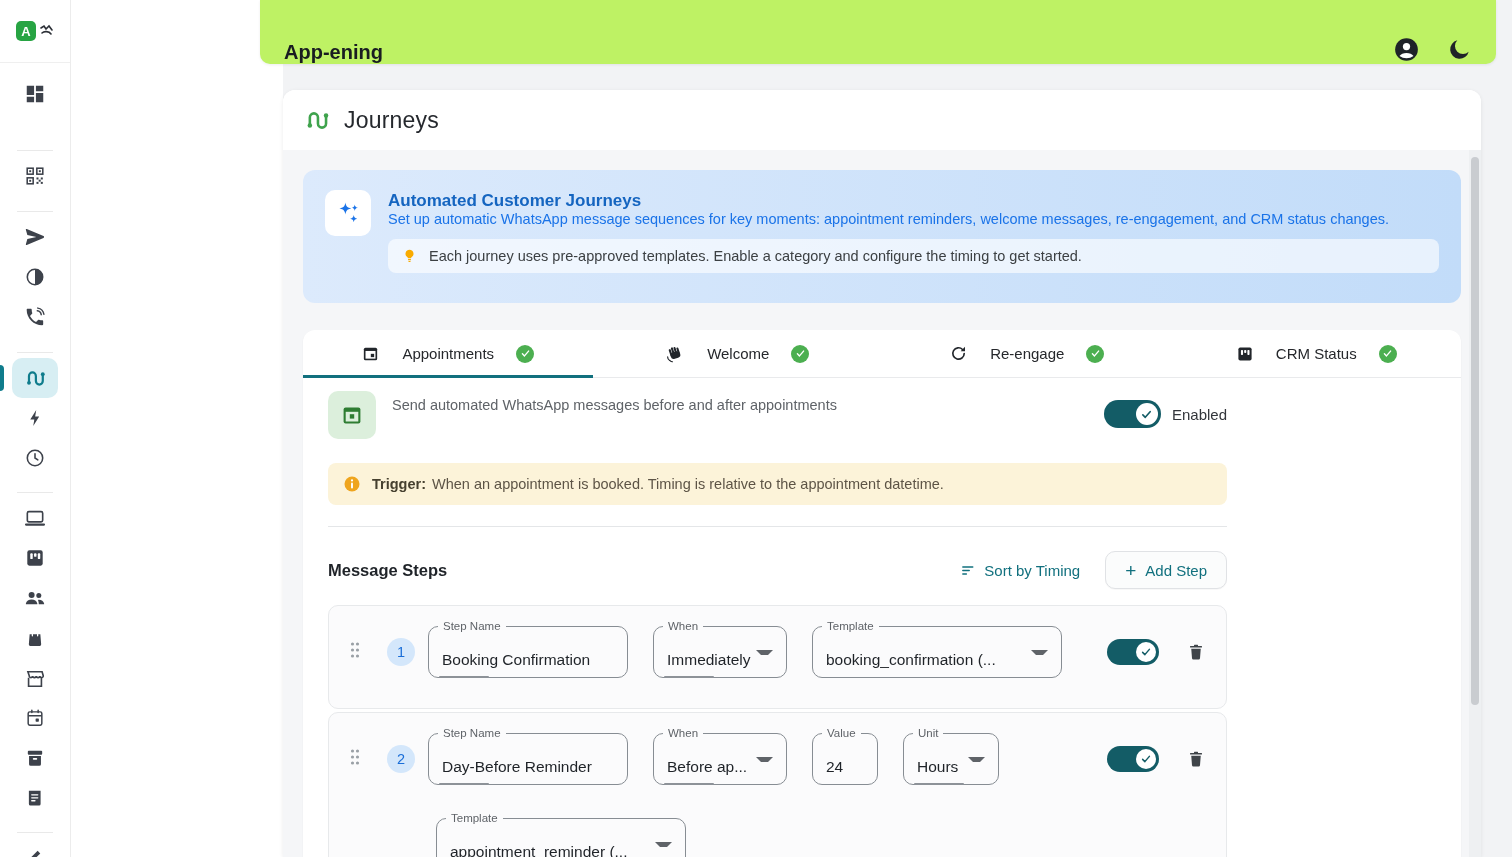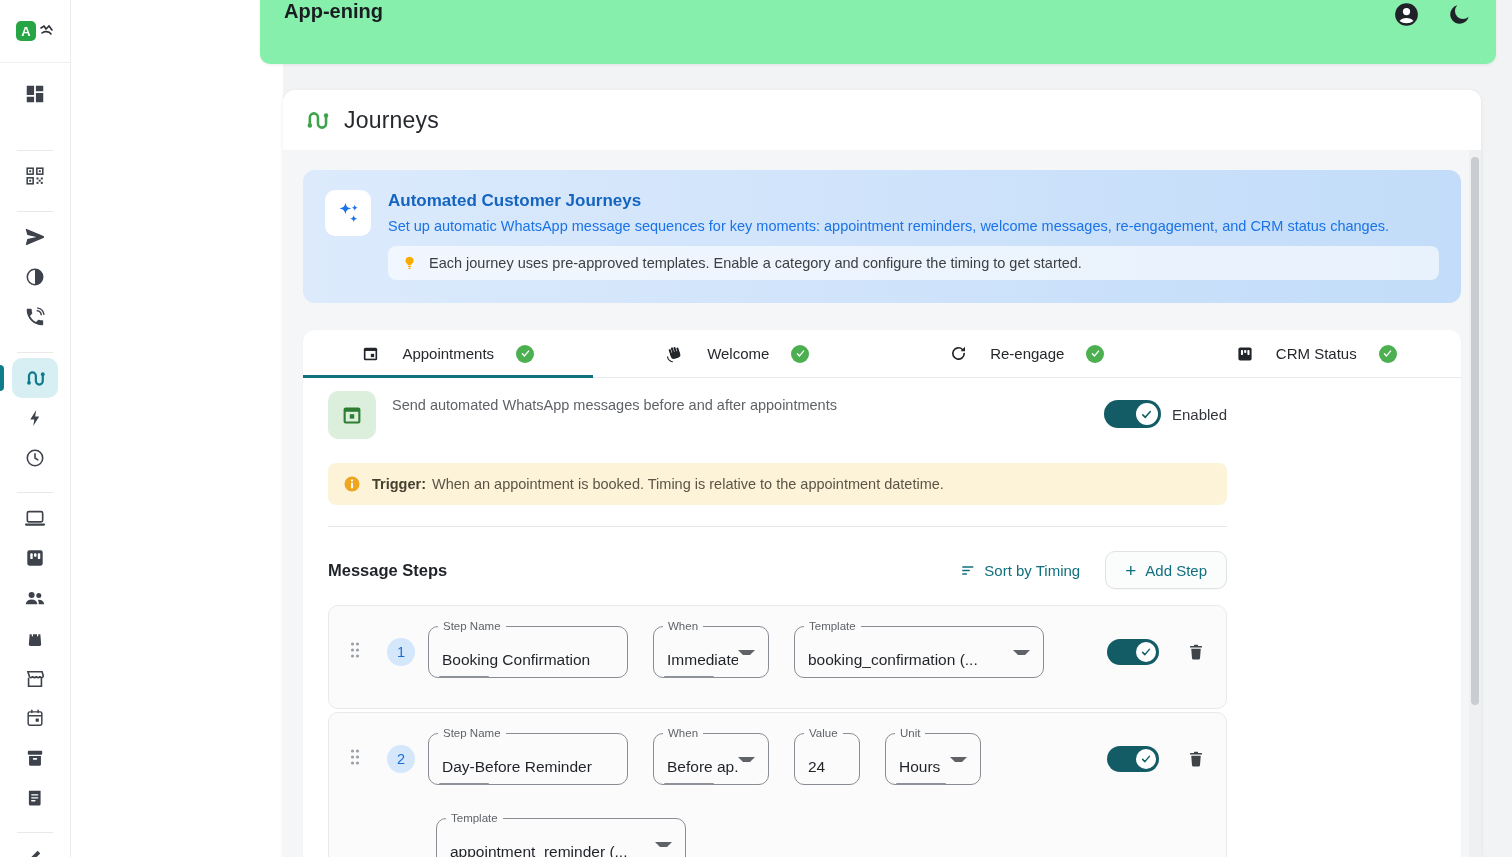--- a/index.html
+++ b/index.html
@@ -14,41 +14,41 @@
   .ri svg { display:block; }
   .ri-active { width:46px; height:40px; background:#d7eef3; border-radius:10px; }
   .rdiv { position:absolute; left:17px; right:17px; height:1px; background:#e9e9e9; }
   .active-notch { position:absolute; left:0; top:365px; width:4px; height:26px; background:#0f7c8c; border-radius:0 4px 4px 0; }
 
   
   .drawer { position:absolute; left:72px; top:0; width:211px; height:857px; background:#fff; z-index:1; }
   .main-bg { position:absolute; left:283px; top:0; right:0; bottom:0; background:#f2f3f5; z-index:0; }
 
   
-  .appbar { position:absolute; left:260px; top:0; width:1236px; height:64px; background:#86efac; border-radius:0 0 10px 10px; box-shadow:0 1px 3px rgba(0,0,0,.07); z-index:5; display:flex; align-items:flex-start; padding:0 24px; }
+  .appbar { position:absolute; left:260px; top:0; width:1236px; height:64px; background:#bef264; border-radius:0 0 10px 10px; box-shadow:0 1px 3px rgba(0,0,0,.07); z-index:5; display:flex; align-items:flex-end; padding:0 24px; }
   .appbar-title { font-size:20px; font-weight:700; color:#191c21; }
   .appbar-icons { margin-left:auto; display:flex; align-items:center; gap:26px; }
   .appbar-icons svg { display:block; cursor:pointer; }
 
   
   .jcard { position:absolute; left:283px; top:90px; width:1198px; height:767px; background:#fff; border-radius:12px 12px 0 0; box-shadow:0 1px 4px rgba(0,0,0,.08); overflow:hidden; z-index:4; }
   .jcard-head { height:60px; display:flex; align-items:center; gap:13px; padding:0 21px; background:#fff; }
   .jcard-title { font-size:23px; font-weight:500; color:#25282d; letter-spacing:.2px; }
   .jbody { position:absolute; top:60px; left:0; right:0; bottom:0; background:#f5f6f8; padding:20px; }
 
   
   .strack { position:absolute; top:60px; right:0; bottom:0; width:12px; background:#eef0f2; }
   .sthumb { position:absolute; top:67px; right:2px; width:8px; height:548px; background:#c9ccd0; border-radius:4px; }
 
   
   .banner { height:133px; border-radius:12px; background:linear-gradient(90deg,#dceafc 0%,#c2dcf9 100%); display:flex; padding:20px 22px; }
   .sparkle-box { width:46px; height:46px; background:#fff; border-radius:10px; display:flex; align-items:center; justify-content:center; flex:none; }
   .banner-texts { margin-left:17px; flex:1; min-width:0; }
   .banner-title { font-size:17px; font-weight:700; color:#1565c0; margin-top:1px; }
-  .banner-sub { font-size:14.5px; color:#1a73e8; margin-top:7px; white-space:nowrap; overflow:hidden; }
+  .banner-sub { font-size:14.5px; color:#1a73e8; white-space:nowrap; overflow:hidden; }
   .tip { margin-top:12px; background:rgba(255,255,255,.62); border-radius:8px; height:34px; display:flex; align-items:center; gap:11px; padding:0 13px; font-size:14.5px; color:#3c4043; }
 
   
   .ccard { margin-top:27px; background:#fff; border-radius:12px 12px 0 0; box-shadow:0 1px 2px rgba(0,0,0,.05); min-height:560px; }
   .tabs { display:flex; height:48px; border-bottom:1px solid #e9eaec; }
   .tab { flex:1; display:flex; align-items:center; justify-content:center; gap:22px; font-size:15px; color:#26282c; position:relative; cursor:pointer; }
   .tab.active::after { content:""; position:absolute; left:0; right:0; bottom:-1px; height:3px; background:#11707e; }
   .badge { width:18px; height:18px; border-radius:50%; background:#4caf50; display:flex; align-items:center; justify-content:center; flex:none; }
 
   .tcontent { padding:13px 25px 0; }
@@ -86,21 +86,21 @@
   .step-box + .step-box { margin-top:3px; }
   .step-row { display:flex; align-items:center; }
   .drag { color:#9aa0a6; cursor:grab; flex:none; }
   .step-num { width:28px; height:28px; border-radius:50%; background:#d4e7fb; color:#1a6ed8; font-size:14.5px; font-weight:500; display:flex; align-items:center; justify-content:center; margin-left:26px; flex:none; }
   .fields { display:flex; gap:25px; margin-left:13px; }
   .fld { position:relative; height:52px; border:1px solid #878d93; border-radius:10px; display:flex; align-items:center; padding:0 13px; background:transparent; }
   .fld-label { position:absolute; top:-7px; left:9px; padding:0 5px; background:#fbfbfc; font-size:11.5px; color:#5f6368; white-space:nowrap; }
   .fld-value { font-size:15.5px; color:#1f2328; white-space:nowrap; overflow:hidden;margin-top:16px; }
   .fld .arrow { margin-left:auto; padding-left:7px; width:0; height:0; border-left:5px solid transparent; border-right:5px solid transparent; border-top:5px solid #5f6368; flex:none; }
   .fld.ul::after { content:""; position:absolute; left:10px; bottom:-1px; width:50px; height:2px; background:#8d9298; border-radius:1px; }
-  .w-name { width:200px; } .w-when { width:116px; } .w-tpl { width:250px; } .w-val { width:66px; } .w-unit { width:96px; }
+  .w-name { width:200px; } .w-when { width:134px; } .w-tpl { width:250px; } .w-val { width:66px; } .w-unit { width:96px; }
   .row-controls { margin-left:auto; display:flex; align-items:center; gap:27px; }
   .trash { cursor:pointer; display:flex; }
   .step-row2 { margin-left:87px; margin-top:33px; display:flex; }
 </style>
 </head>
 <body>
 
 <div class="main-bg"></div>
 <div class="drawer"></div>
 

